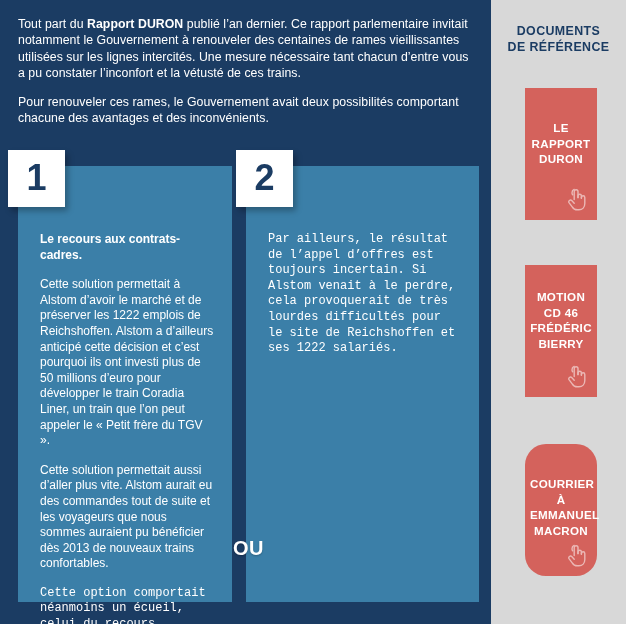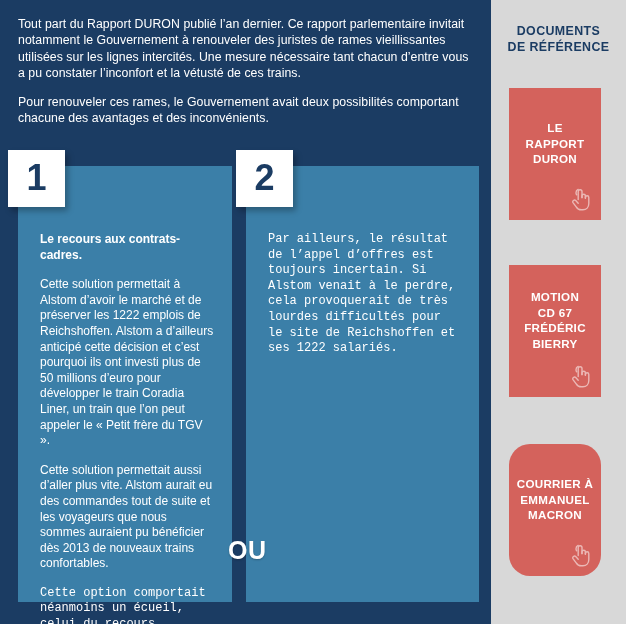--- a/index.html
+++ b/index.html
@@ -23,21 +23,21 @@
     position:absolute;left:18px;top:16px;width:458px;
     color:#ffffff;
   }
   .intro p{
     margin:0 0 12px 0;
     font-size:12.3px;line-height:16.4px;
     letter-spacing:.05px;
     color:#ffffff;
   }
   .intro p:last-child{margin-bottom:17px;}
-  .intro b{font-weight:normal;}
+  .intro b{font-weight:bold;}
 
   
   .columns{
     position:absolute;left:0;top:166px;width:491px;height:440px;
   }
   .option-card{
     position:absolute;top:0;width:214px;height:436px;
     background:#3b7fa8;
   }
   .option-card.col1{left:18px;}
@@ -66,38 +66,38 @@
   }
   .card-body p{
     margin:8px 0 14px 0;
     font-size:12px;line-height:15.6px;color:#ffffff;
   }
   .card-body p:last-child{margin-bottom:0;font-family:Liberation Mono, monospace;}
 
   .or-badge{
     position:absolute;left:228px;top:372px;
     width:36px;text-align:right;
-    font-size:25px;font-weight:bold;color:#ffffff;
+    font-size:20px;font-weight:bold;color:#ffffff;
     letter-spacing:.5px;line-height:1;
     text-shadow:0 1px 2px rgba(0,0,0,.25);
     z-index:5;
   }
 
   
   .sidebar{
     position:absolute;left:491px;top:0;width:135px;height:624px;
     background:#d8d8d8;
   }
   .sidebar-title{
     margin:23px 0 0 0;text-align:center;
     font-size:12.4px;font-weight:bold;color:#1b3c63;
     line-height:16px;letter-spacing:.4px;
   }
   .doc-card{
-    position:absolute;left:18px;width:92px;
+    position:absolute;left:34px;width:72px;
     background:#d4625c;
   }
   .doc-card .doc-label{
     position:absolute;left:5px;right:5px;
     text-align:center;color:#ffffff;
     font-size:11.6px;font-weight:bold;line-height:15.5px;
     letter-spacing:.3px;
   }
   .doc-card .hand-icon{
     position:absolute;right:9px;bottom:9px;
@@ -111,21 +111,21 @@
   .doc-card.c3 .doc-label{top:32px;}
 </style>
 </head>
 <body>
 
 <div class="page">
 
   <div class="main-panel">
 
     <div class="intro">
-      <p><span>Tout part du </span><b>Rapport DURON</b><span> publié l’an dernier. Ce rapport parlementaire invitait notamment le Gouvernement à renouveler des juristes de rames vieillissantes utilisées sur les lignes intercités. Une mesure nécessaire tant chacun d’entre vous a pu constater l’inconfort et la vétusté de ces trains.</span></p>
+      <p><span>Tout part du </span><b>Rapport DURON</b><span> publié l’an dernier. Ce rapport parlementaire invitait notamment le Gouvernement à renouveler des centaines de rames vieillissantes utilisées sur les lignes intercités. Une mesure nécessaire tant chacun d’entre vous a pu constater l’inconfort et la vétusté de ces trains.</span></p>
       <p>Pour renouveler ces rames, le Gouvernement avait deux possibilités comportant chacune des avantages et des inconvénients.</p>
     </div>
 
     <div class="columns">
 
       <div class="option-card col1">
         <div class="badge">
           <span>1</span>
         </div>
         <div class="card-body">
@@ -162,21 +162,21 @@
       <svg class="hand-icon" viewBox="0 0 22 24" fill="none" stroke="#ffffff" stroke-width="1.4" stroke-linejoin="round" stroke-linecap="round">
         <path d="M8.2 12.6V4.6a1.9 1.9 0 0 1 3.8 0v6.2"></path>
         <path d="M12 10.4V9a1.7 1.7 0 0 1 3.4 0v2.1"></path>
         <path d="M15.4 11.3v-.9a1.7 1.7 0 0 1 3.4 0v6.1c0 3.6-2.4 6.3-5.9 6.3h-1.6c-2.6 0-4-1.1-5.1-3L3 15.6a1.7 1.7 0 0 1 2.7-2l2.5 2.6"></path>
         <path d="M8.2 2.4c-1.3.6-2.2 1.8-2.2 3.3 0 .8.2 1.5.7 2.1"></path>
       </svg>
     </div>
 
     <div class="doc-card c2">
       <div class="doc-label" style="white-space:pre-line">MOTION
-CD 67
+CD 46
 FRÉDÉRIC
 BIERRY</div>
       <svg class="hand-icon" viewBox="0 0 22 24" fill="none" stroke="#ffffff" stroke-width="1.4" stroke-linejoin="round" stroke-linecap="round">
         <path d="M8.2 12.6V4.6a1.9 1.9 0 0 1 3.8 0v6.2"></path>
         <path d="M12 10.4V9a1.7 1.7 0 0 1 3.4 0v2.1"></path>
         <path d="M15.4 11.3v-.9a1.7 1.7 0 0 1 3.4 0v6.1c0 3.6-2.4 6.3-5.9 6.3h-1.6c-2.6 0-4-1.1-5.1-3L3 15.6a1.7 1.7 0 0 1 2.7-2l2.5 2.6"></path>
         <path d="M8.2 2.4c-1.3.6-2.2 1.8-2.2 3.3 0 .8.2 1.5.7 2.1"></path>
       </svg>
     </div>
 

